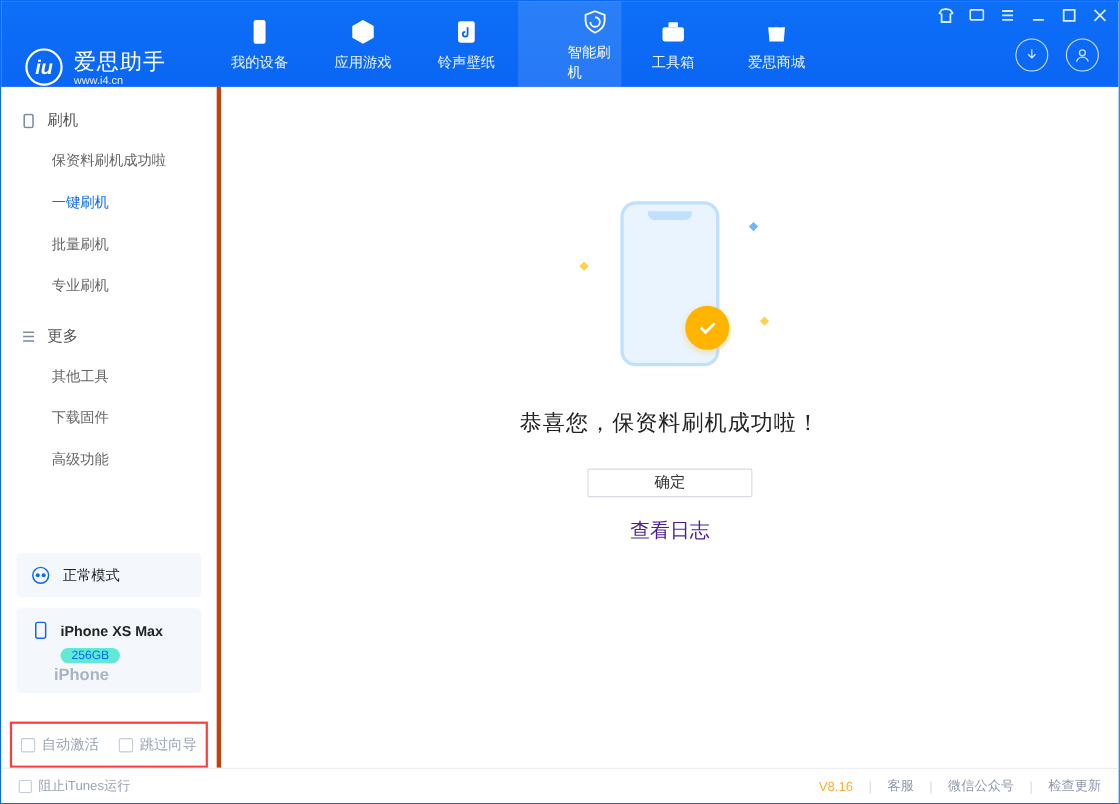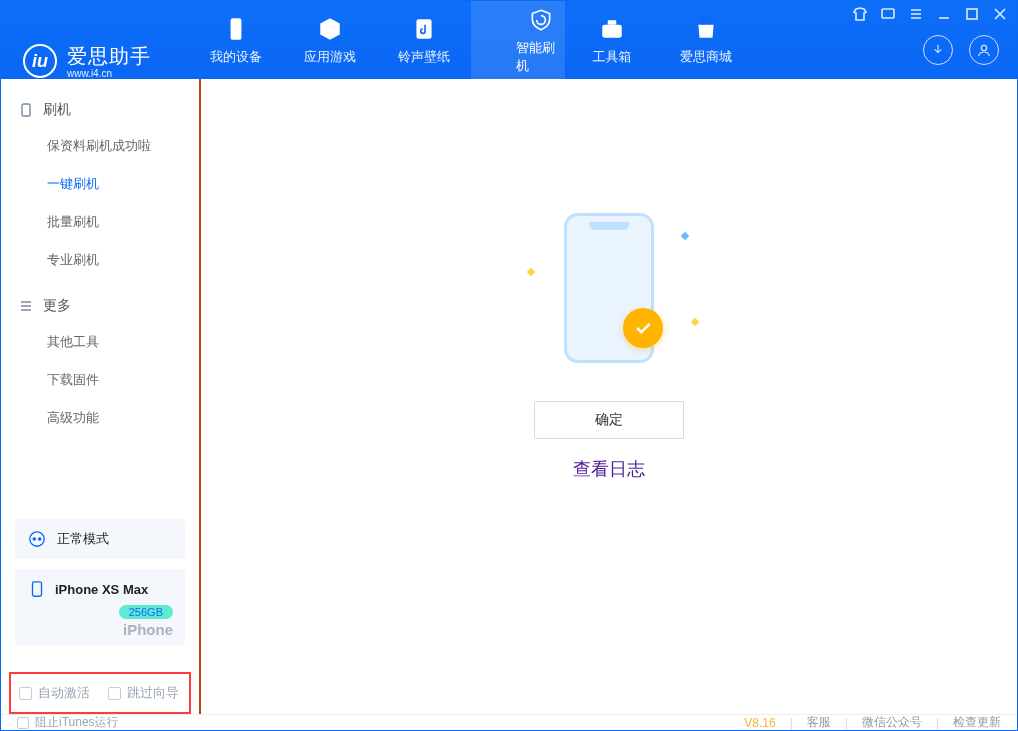--- a/index.html
+++ b/index.html
@@ -95,21 +95,21 @@
 
 .body {
   flex: 1;
   display: flex;
   overflow: hidden;
 }
 
 
 .sidebar {
   width: 200px;
-  border-right: 2px solid #c2410c;
+  border-right: 4px solid #c2410c;
   display: flex;
   flex-direction: column;
   position: relative;
 }
 .side-scroll { flex: 1; overflow: hidden; padding-top: 14px; }
 .side-group-hd {
   display: flex; align-items: center; gap: 10px;
   padding: 8px 18px;
   font-size: 14px; color: #555;
 }
@@ -129,21 +129,20 @@
 .mode-card, .device-card {
   background: #f4f8fc;
   border-radius: 4px;
   padding: 10px 12px;
   margin-bottom: 10px;
   display: flex;
   align-items: center;
   gap: 10px;
   font-size: 13px;
   color: #222;
-  text-align: right;
 }
 .device-card { display:block; padding: 10px 12px 8px; }
 .mode-icon, .dev-icon {
   width: 20px; height: 20px;
   display:flex; align-items:center; justify-content:center;
 }
 .mode-icon svg, .dev-icon svg { width:18px; height:18px; }
 .dev-row1 { display:flex; align-items:center; gap:8px; }
 .dev-name { font-weight: 600; color: #222; }
 .dev-storage {
@@ -220,38 +219,38 @@
 .badge svg { width: 20px; height: 20px; stroke:#fff; fill:none; stroke-width:3; }
 
 .success-msg {
   margin-top: 28px;
   font-size: 20px;
   color: #222;
   letter-spacing: 1px;
 }
 .ok-btn {
   margin-top: 28px;
-  width: 150px; height: 38px;
+  width: 150px; height: 26px;
   border: 1px solid #d6dbe3;
   background: #fff;
   font-size: 14px;
   color: #333;
   cursor: pointer;
   border-radius: 2px;
 }
 .view-log {
   margin-top: 18px;
   font-size: 18px;
   color: #4c1d95;
   cursor: pointer;
 }
 
 
 .footer {
-  height: 16px;
+  height: 32px;
   border-top: 1px solid #ededf0;
   display: flex;
   align-items: center;
   font-size: 12px;
   color: #9aa4b3;
   padding: 0 16px;
 }
 .footer .left { display:flex; align-items:center; gap:6px; }
 .footer .left .box { width:12px;height:12px;border:1px solid #c3ccd9;border-radius:2px; }
 .footer .right { margin-left:auto; display:flex; align-items:center; gap: 14px; }
@@ -450,20 +449,21 @@
         <span class="sparkle s2"></span>
         <span class="sparkle s3"></span>
         <div class="phone">
           <div class="badge">
             <svg viewBox="0 0 24 24">
                 <path d="M5 12l5 5L20 7"></path>
               </svg>
           </div>
         </div>
       </div>
+      <div class="success-msg">恭喜您，保资料刷机成功啦！</div>
       <button class="ok-btn">确定</button>
       <div class="view-log">查看日志</div>
     </div>
   </div>
 
   <div class="footer">
     <label class="left">
       <span class="box"></span>
       <span>阻止iTunes运行</span>
     </label>

